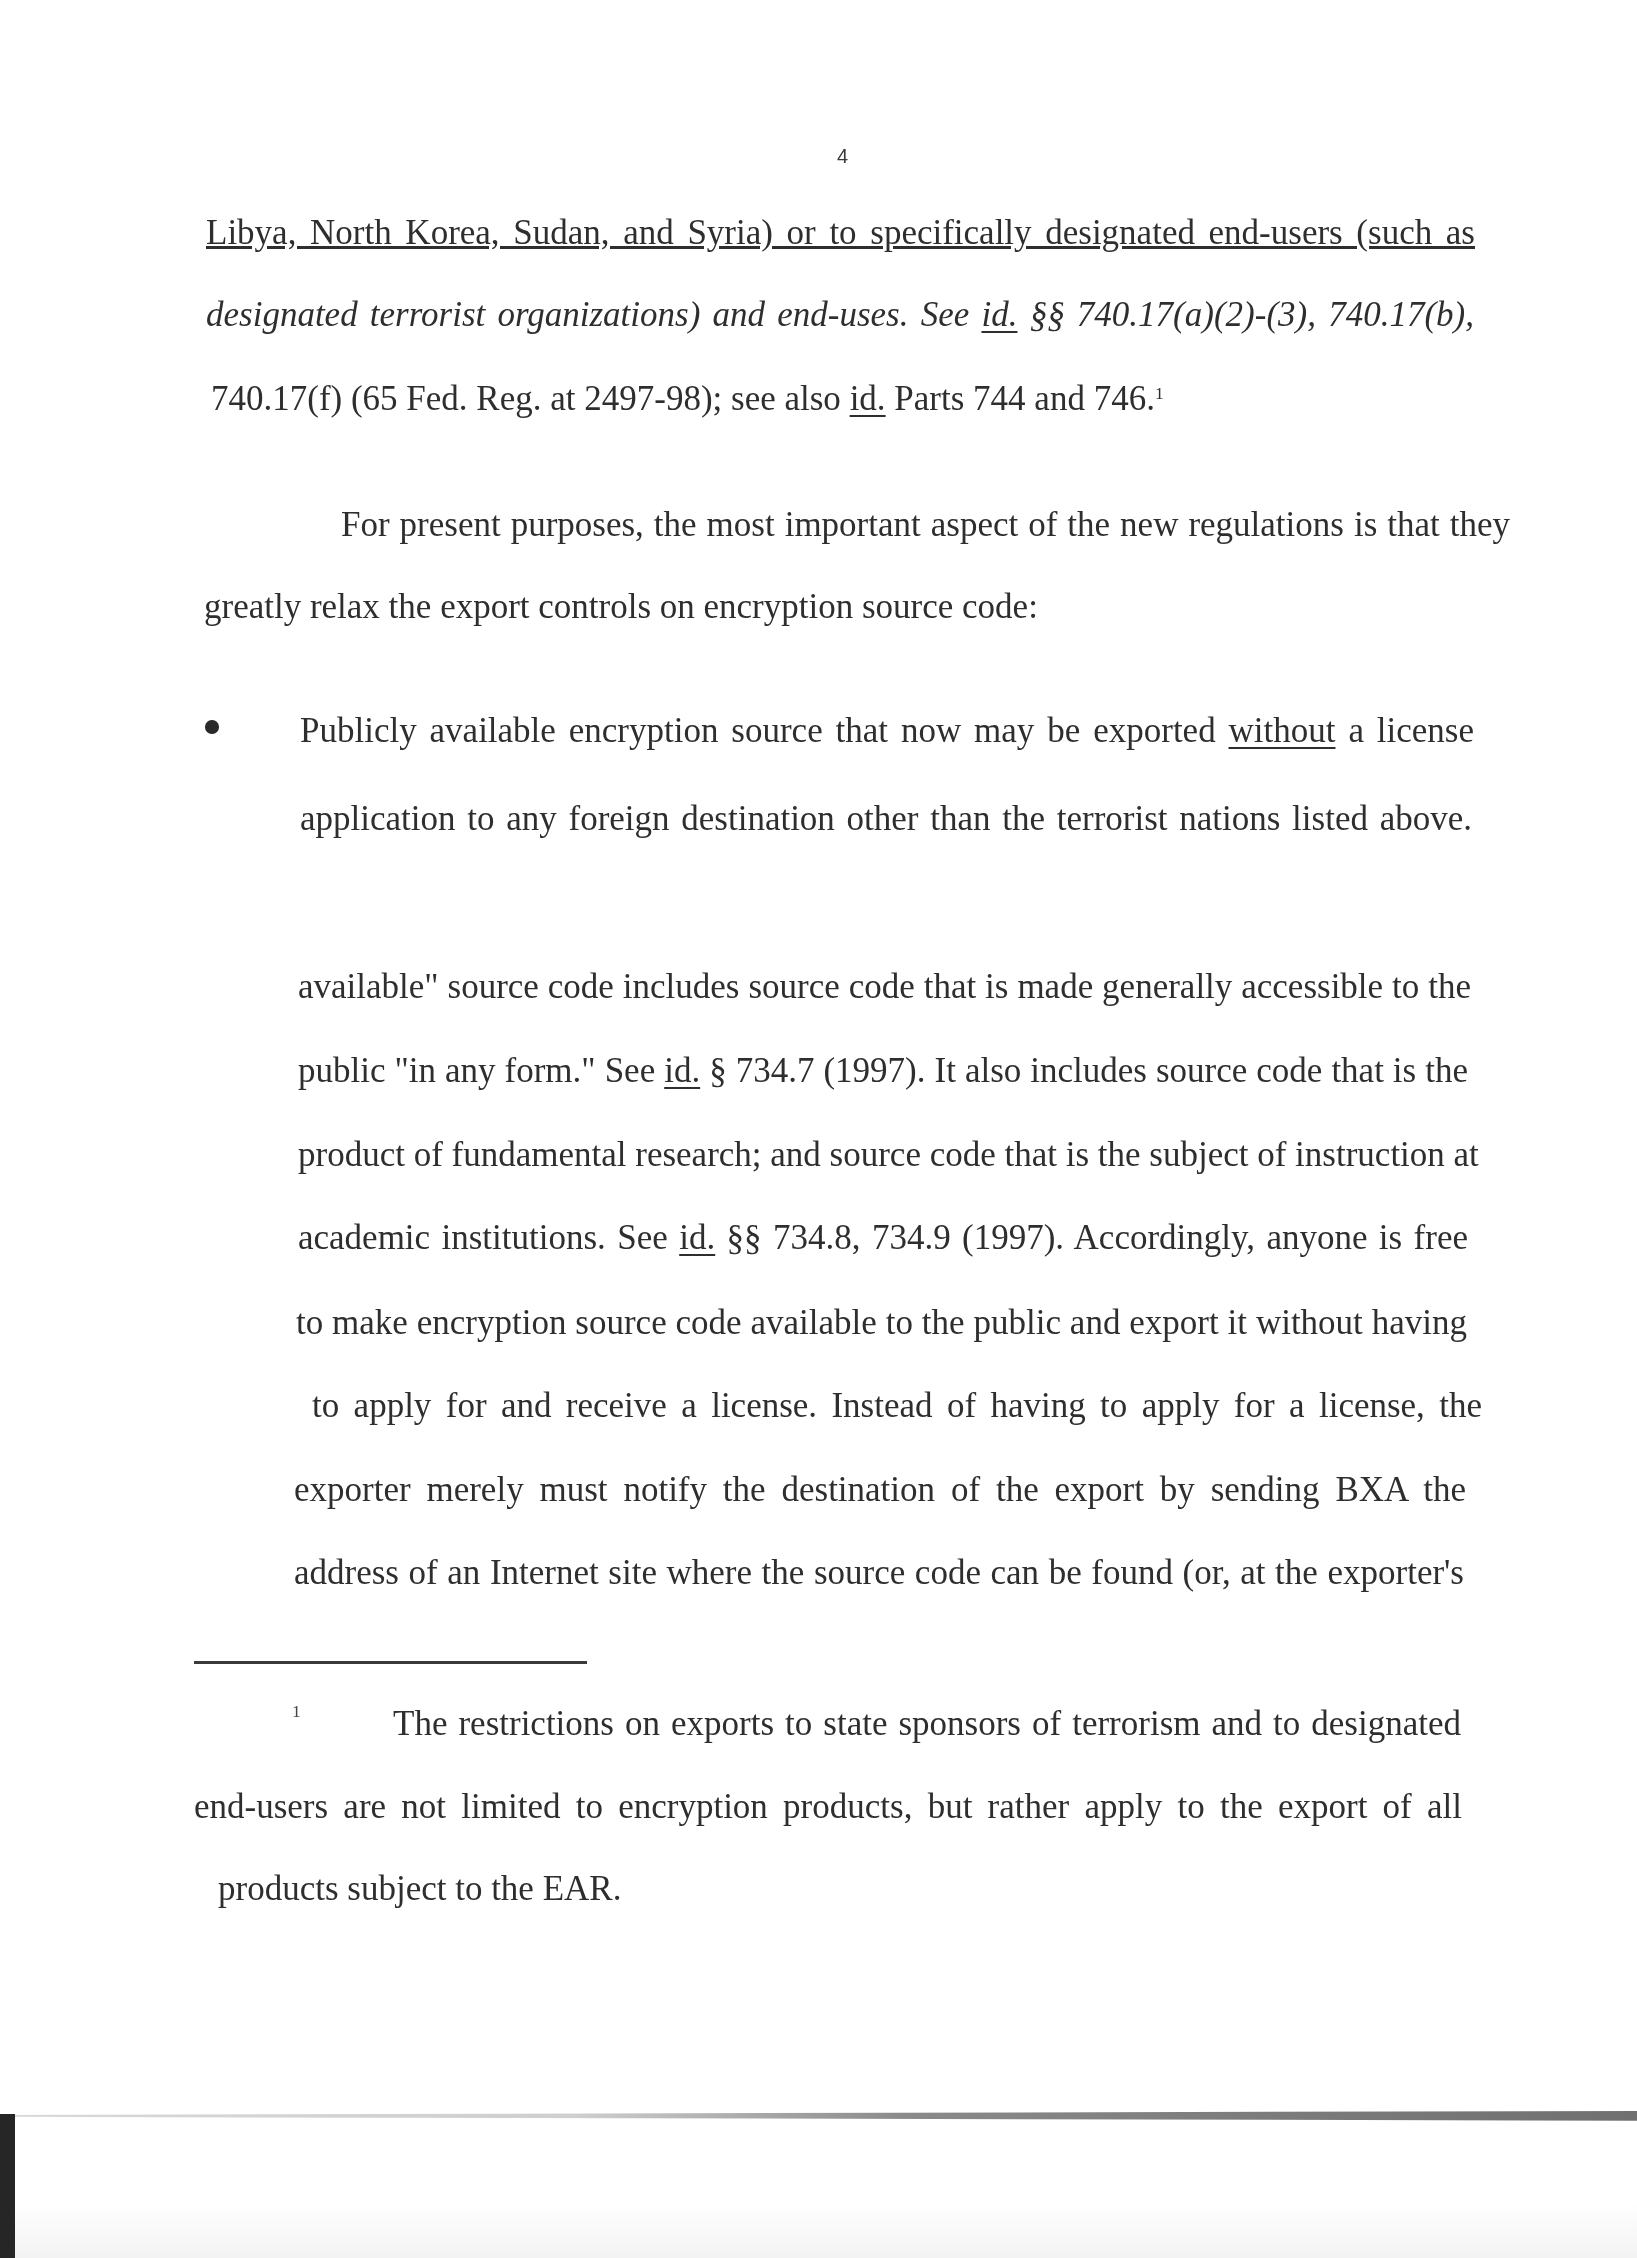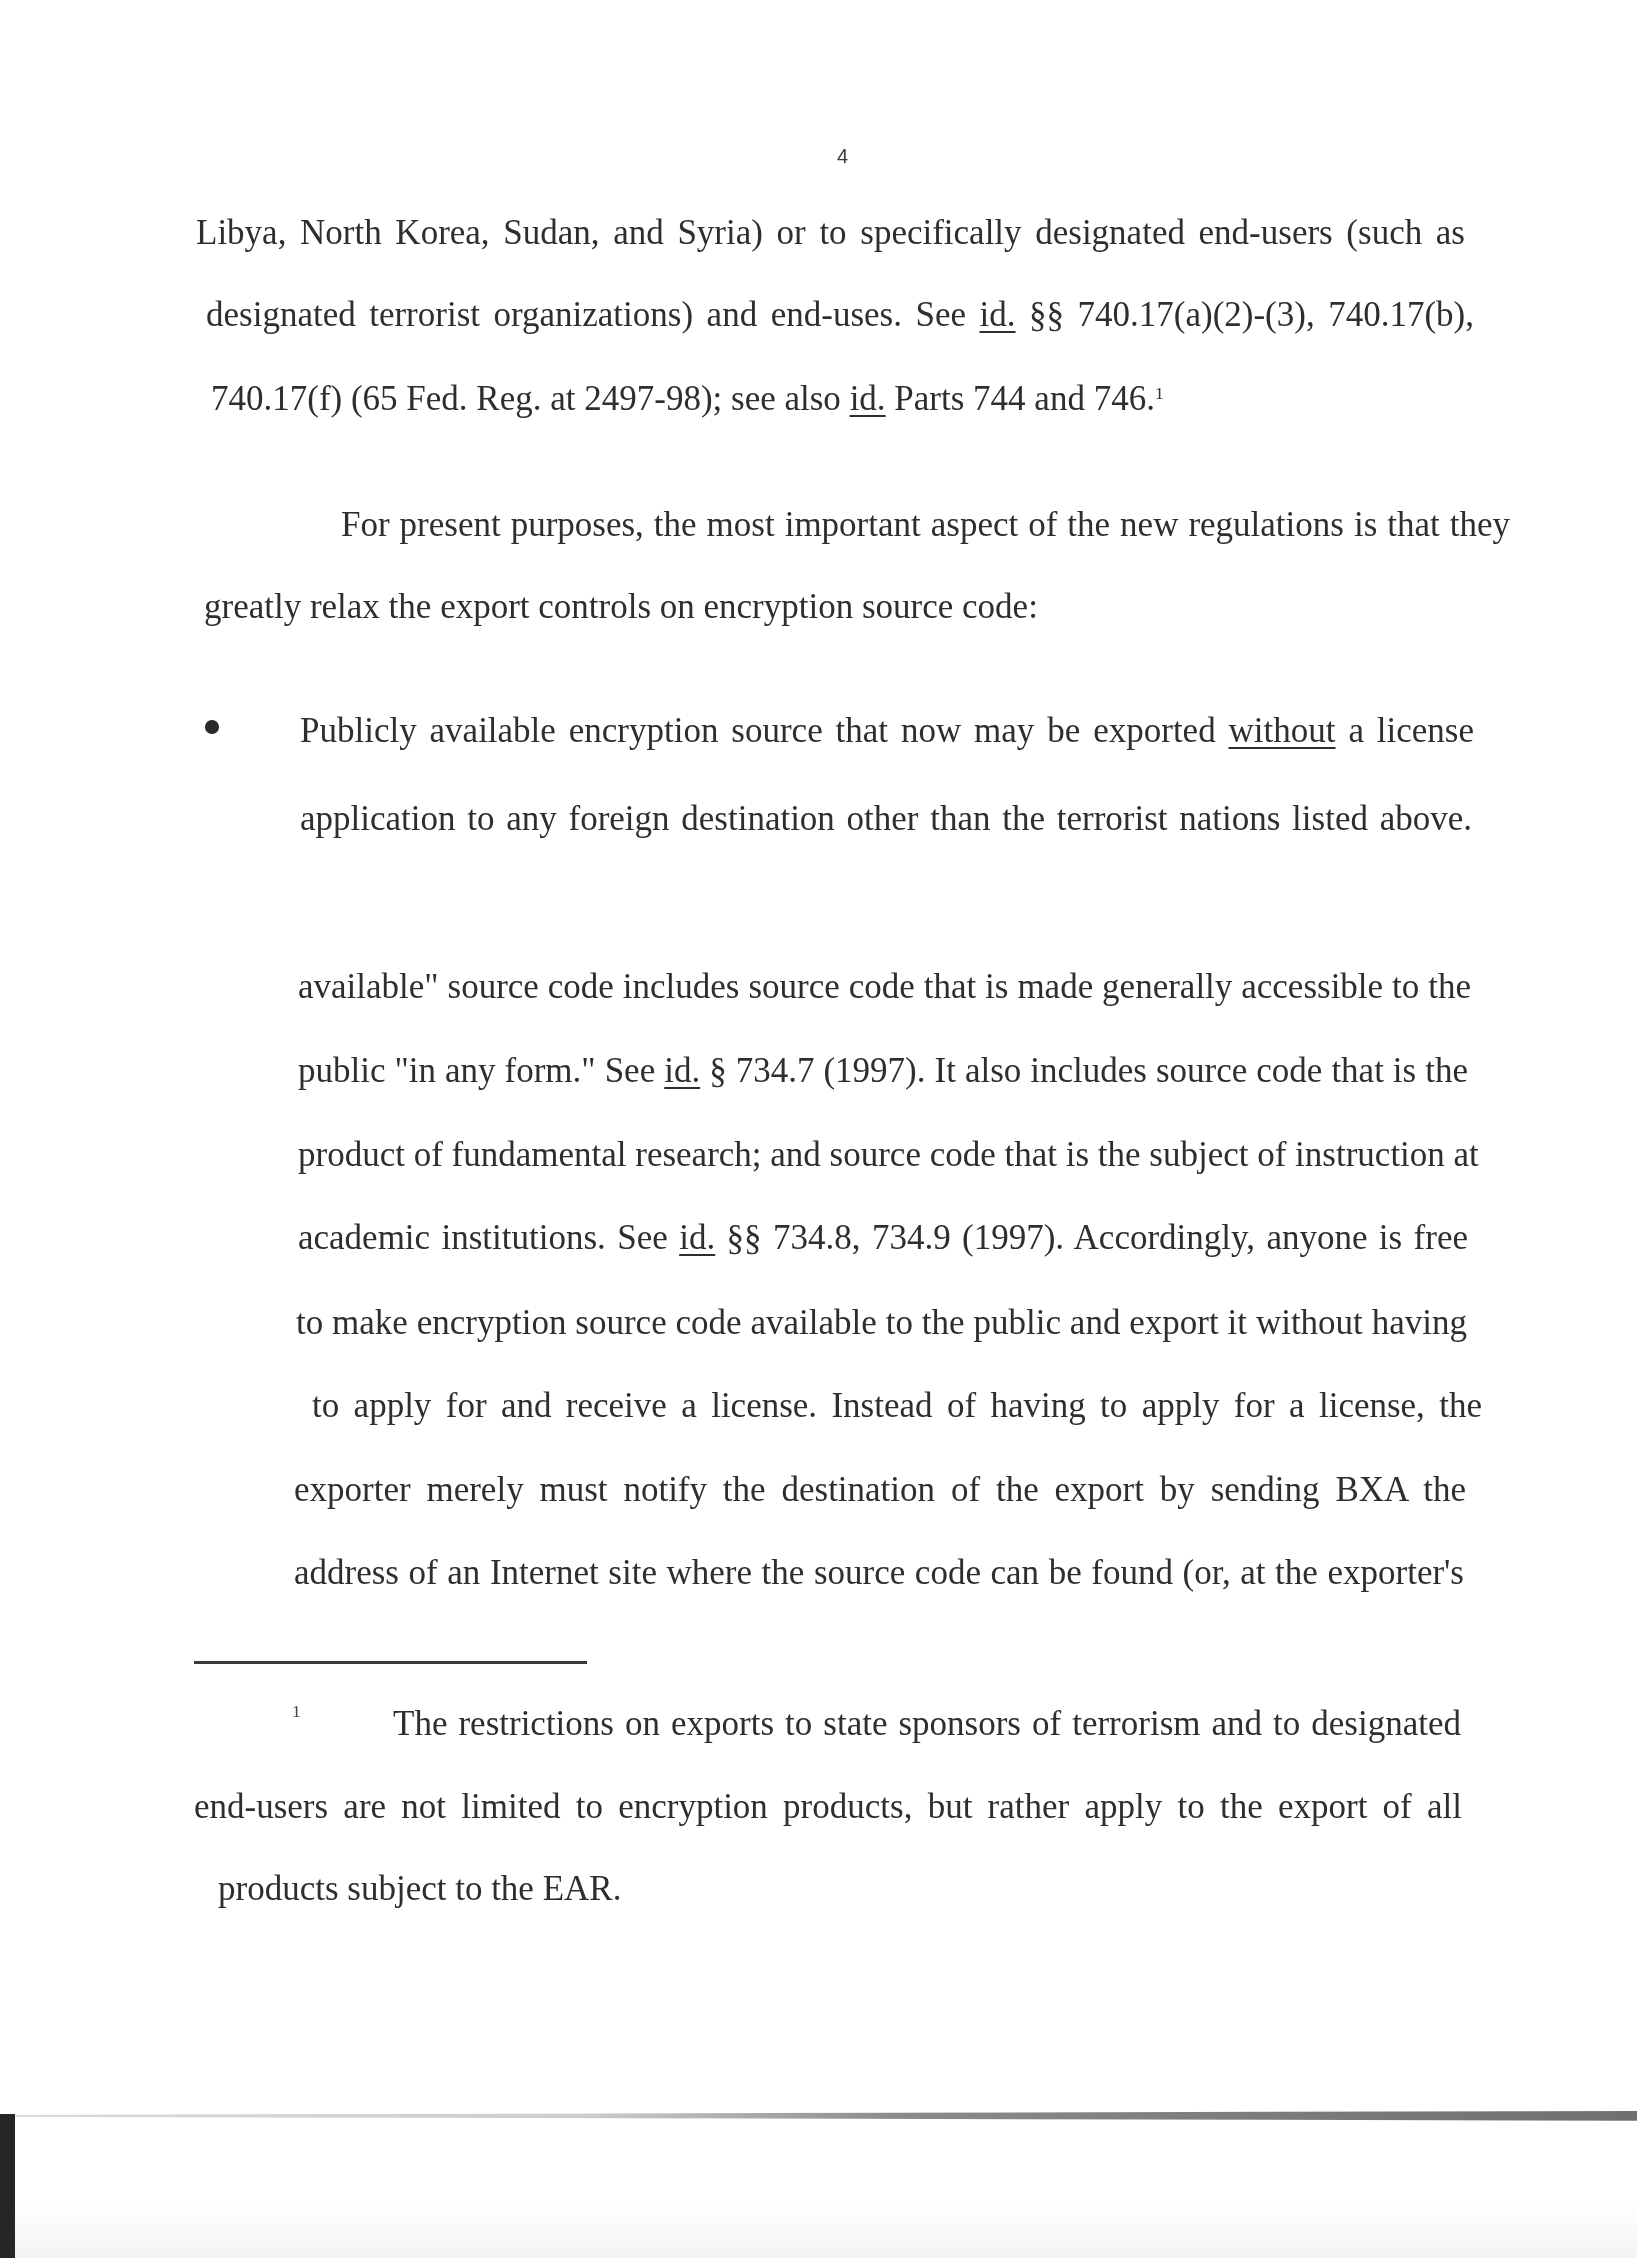--- a/index.html
+++ b/index.html
@@ -45,22 +45,22 @@
     background: linear-gradient(to bottom, #ffffff 60%, #f3f3f3 100%);
   }
 </style>
 </head>
 <body>
 
 <div class="page">
 
   <div class="pgnum">4</div>
 
-  <div class="line" style="left:196px; top:212px; width:1269px;">Libya, North Korea, Sudan, and Syria) or to specifically designated end-users (such as</div>
-  <div class="line" style="left:206px; top:294px; width:1268px;"><span>designated terrorist organizations) and end-uses.  See </span><span class="u">id.</span><span> §§ 740.17(a)(2)-(3),  740.17(b),</span></div>
+  <div class="line" style="left:206px; top:212px; width:1269px;text-decoration:underline;">Libya, North Korea, Sudan, and Syria) or to specifically designated end-users (such as</div>
+  <div class="line" style="left:206px; top:294px; width:1268px;font-style:italic;"><span>designated terrorist organizations) and end-uses.  See </span><span class="u">id.</span><span> §§ 740.17(a)(2)-(3),  740.17(b),</span></div>
   <div class="line ragged" style="left:211px; top:378px;"><span>740.17(f) (65 Fed. Reg. at 2497-98); see also </span><span class="u">id.</span><span> Parts 744 and 746.</span><span class="sup">1</span></div>
 
   <div class="line" style="left:302px; top:504px; width:1169px;margin-left:39px;">For present purposes, the most important aspect of the new regulations is that they</div>
   <div class="line ragged" style="left:204px; top:586px;">greatly relax the export controls on encryption source code:</div>
 
   <div class="bullet"></div>
   <div class="line" style="left:300px; top:710px; width:1174px;"><span>Publicly available encryption source that now may be exported </span><span class="u">without</span><span> a license</span></div>
   <div class="line" style="left:300px; top:798px; width:1172px;">application to any foreign destination other than the terrorist nations listed above.</div>
   <div class="line" style="left:298px; top:966px; width:1173px;">available" source code includes source code that is made generally accessible to the</div>
   <div class="line" style="left:298px; top:1050px; width:1170px;"><span>public "in any form."  See </span><span class="u">id.</span><span> § 734.7 (1997).  It also includes source code that is the</span></div>

